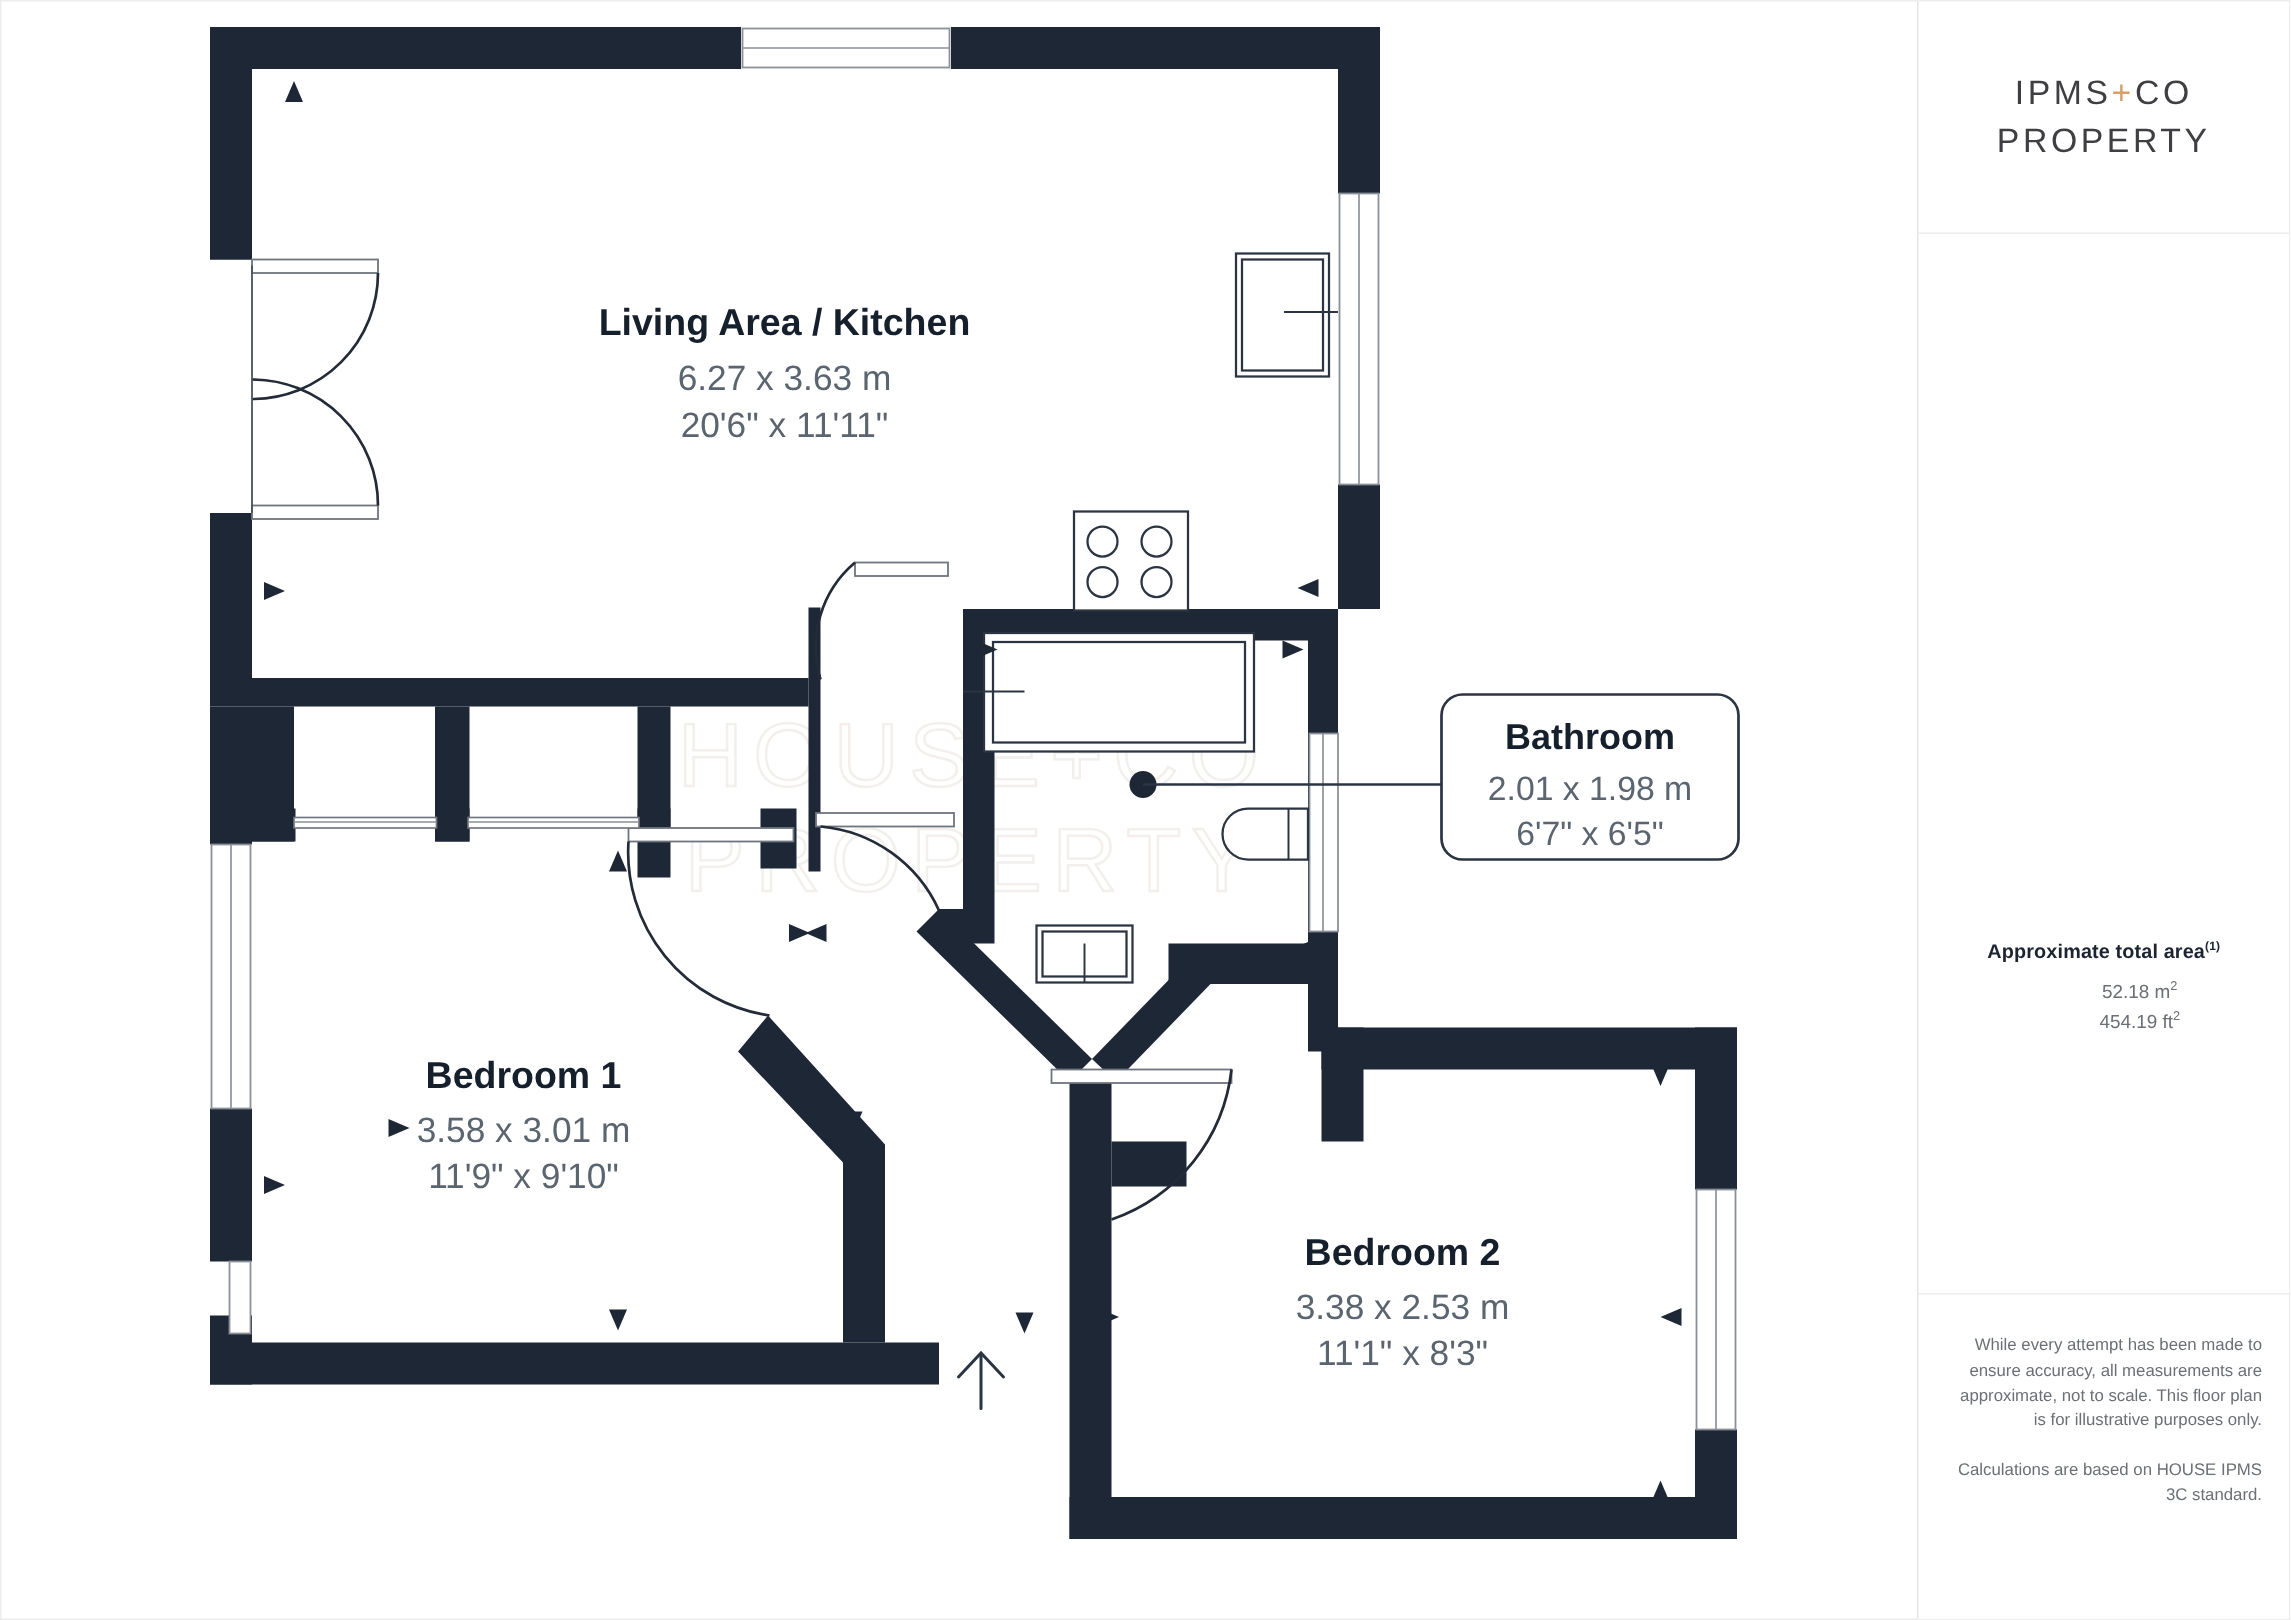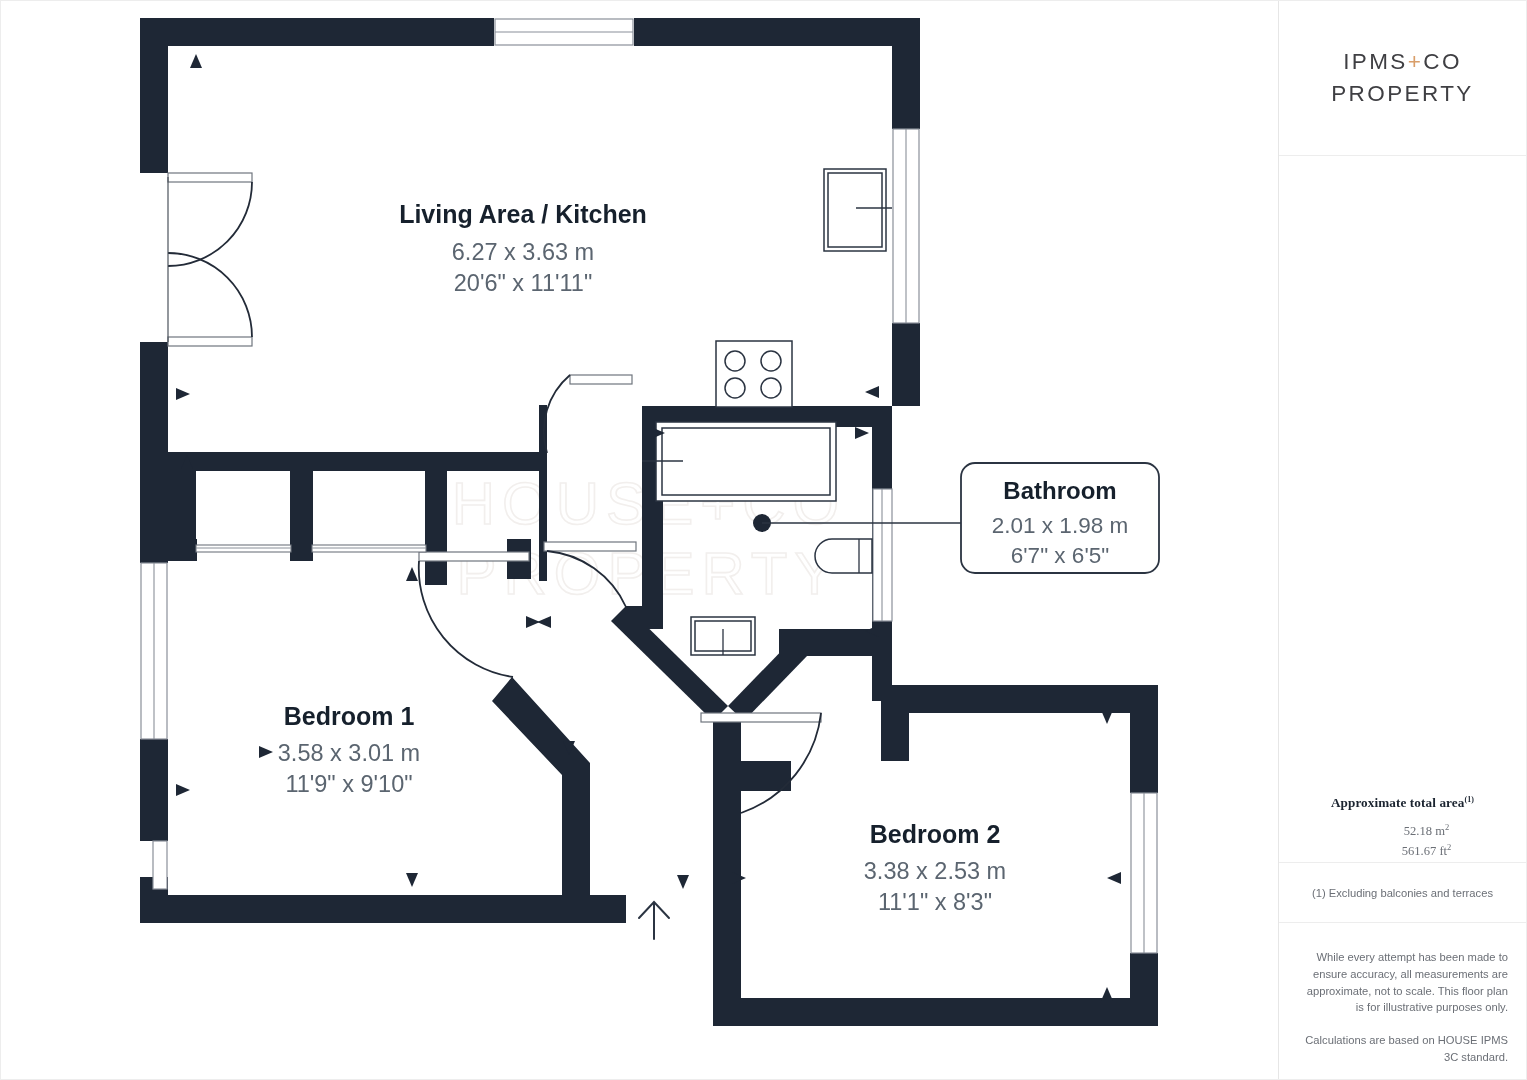--- a/index.html
+++ b/index.html
@@ -44,23 +44,22 @@
     letter-spacing: 2.4px;
     line-height: 1.42;
     font-weight: 400;
   }
   #logo .plus { color: #d99e6a; }
   #sec-area {
     height: 707px;
     display: flex;
     flex-direction: column;
     align-items: center;
-    justify-content: flex-end;
+    justify-content: center;
     padding-top: 300px;
-    font-family: Liberation Serif, serif;
   }
   #area-title {
     font-size: 13.2px;
     font-weight: bold;
     color: #1b2430;
     letter-spacing: .1px;
     margin-bottom: 9px;
   }
   #area-title sup { font-size: 8px; font-weight: bold; vertical-align: super; }
   .area-val {
@@ -314,26 +313,23 @@
     <div class="side-sec" id="sec-logo">
       <div id="logo">
         <div><span>IPMS</span><span class="plus">+</span><span>CO</span></div>
         <div>PROPERTY</div>
       </div>
     </div>
 
     <div class="side-sec" id="sec-area">
       <div id="area-title"><span>Approximate total area</span><sup>(1)</sup></div>
       <div class="area-val"><span>52.18 m</span><sup>2</sup></div>
-      <div class="area-val"><span>561.67 ft</span><sup>2</sup></div>
+      <div class="area-val"><span>454.19 ft</span><sup>2</sup></div>
     </div>
 
-    <div class="side-sec" id="sec-note1">
-      <div id="note1-text">(1) Excluding balconies and terraces</div>
-    </div>
 
     <div class="side-sec" id="sec-disclaimer">
       <p class="disc-p">While every attempt has been made to ensure accuracy, all measurements are approximate, not to scale. This floor plan is for illustrative purposes only.</p>
       <p class="disc-p">Calculations are based on HOUSE IPMS 3C standard.</p>
 
     </div>
 
   </div>
 </div>
 

